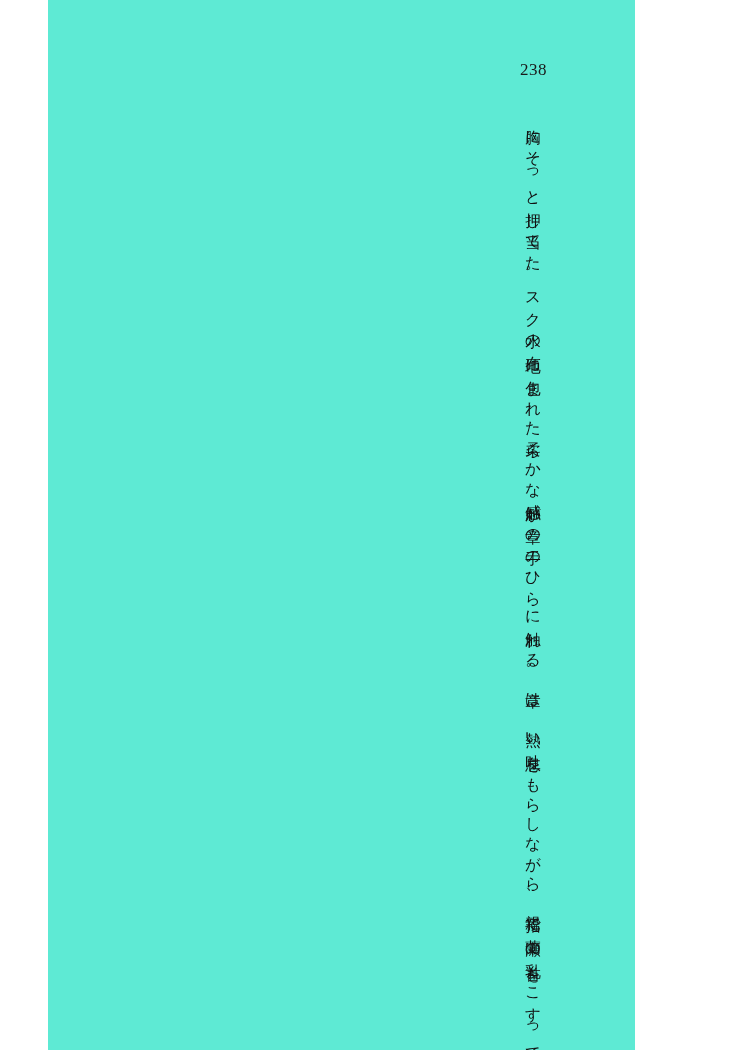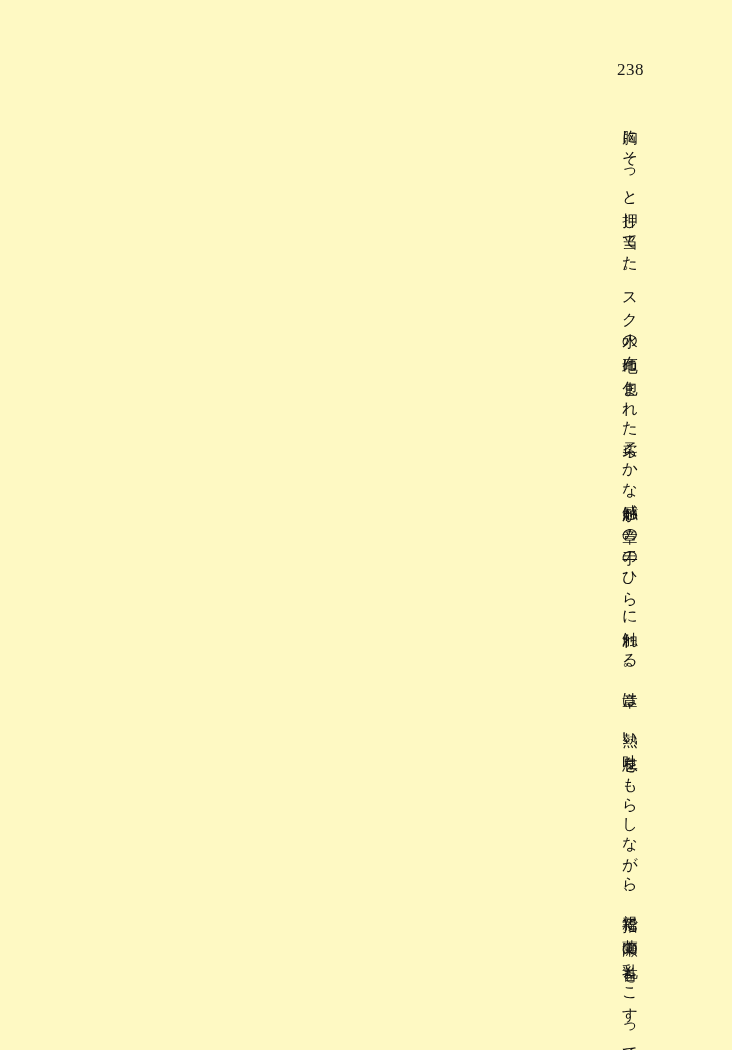--- a/index.html
+++ b/index.html
@@ -5,25 +5,26 @@
   html, body {
     margin: 0;
     padding: 0;
     background: #ffffff;
   }
   body {
     font-family: "Liberation Serif", "DejaVu Serif", serif;
   }
   .page {
     position: relative;
-    width: 732px;
+    width: 587px;
     height: 1050px;
-    background: #fef9c3;
+    background: #5eead4;
     overflow: hidden;
     box-sizing: border-box;
+    margin-left: 48px;
   }
   .page-number {
     position: absolute;
     top: 60px;
     right: 88px;
     font-size: 17px;
     color: #1a1a1a;
     letter-spacing: 0.5px;
     font-family: "Liberation Serif", "DejaVu Serif", serif;
   }

